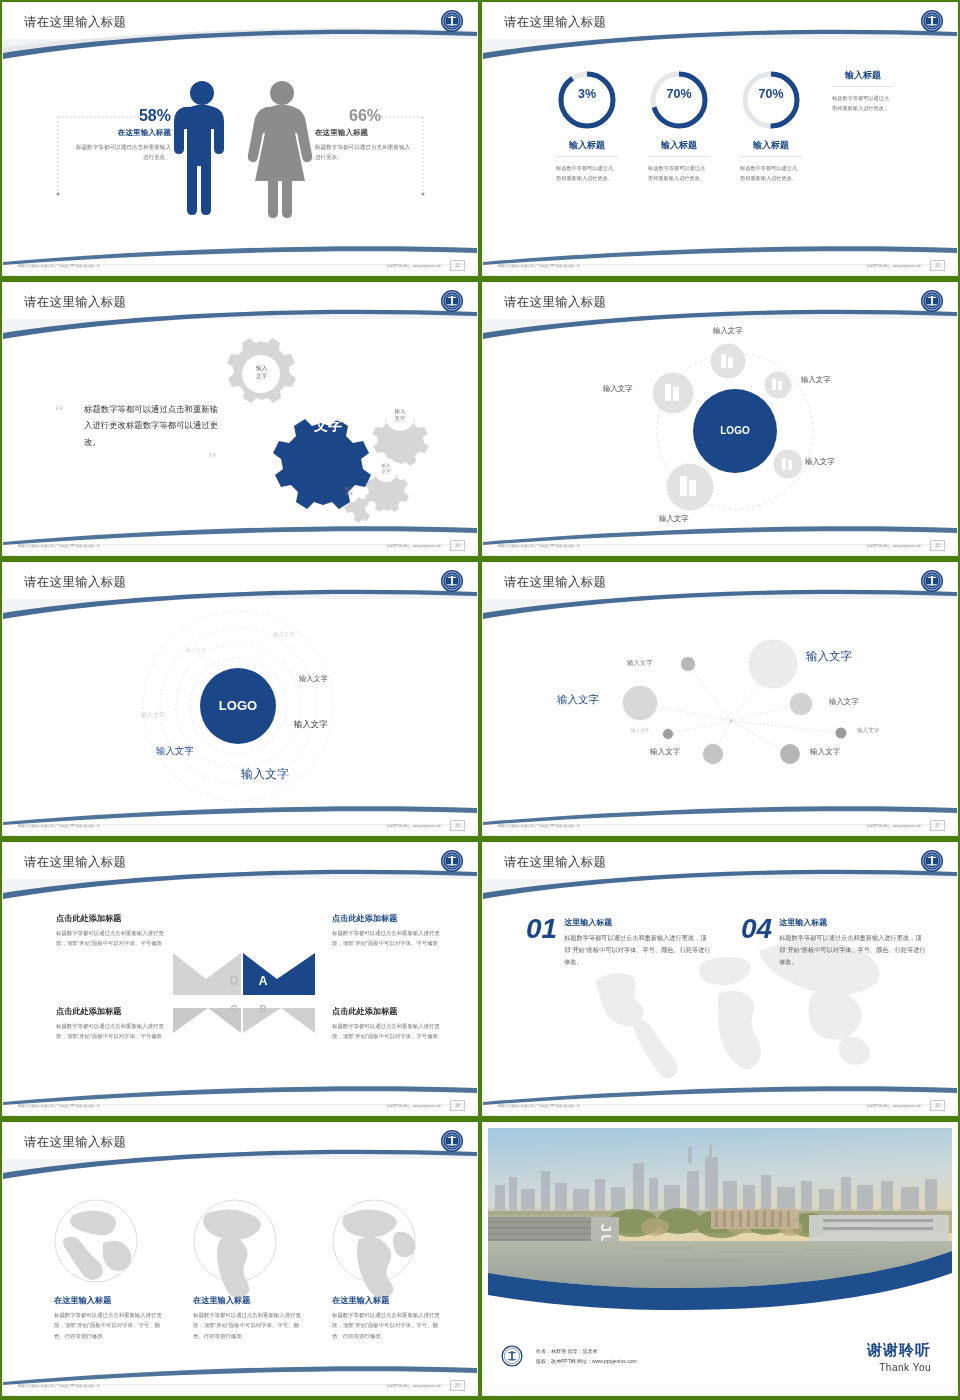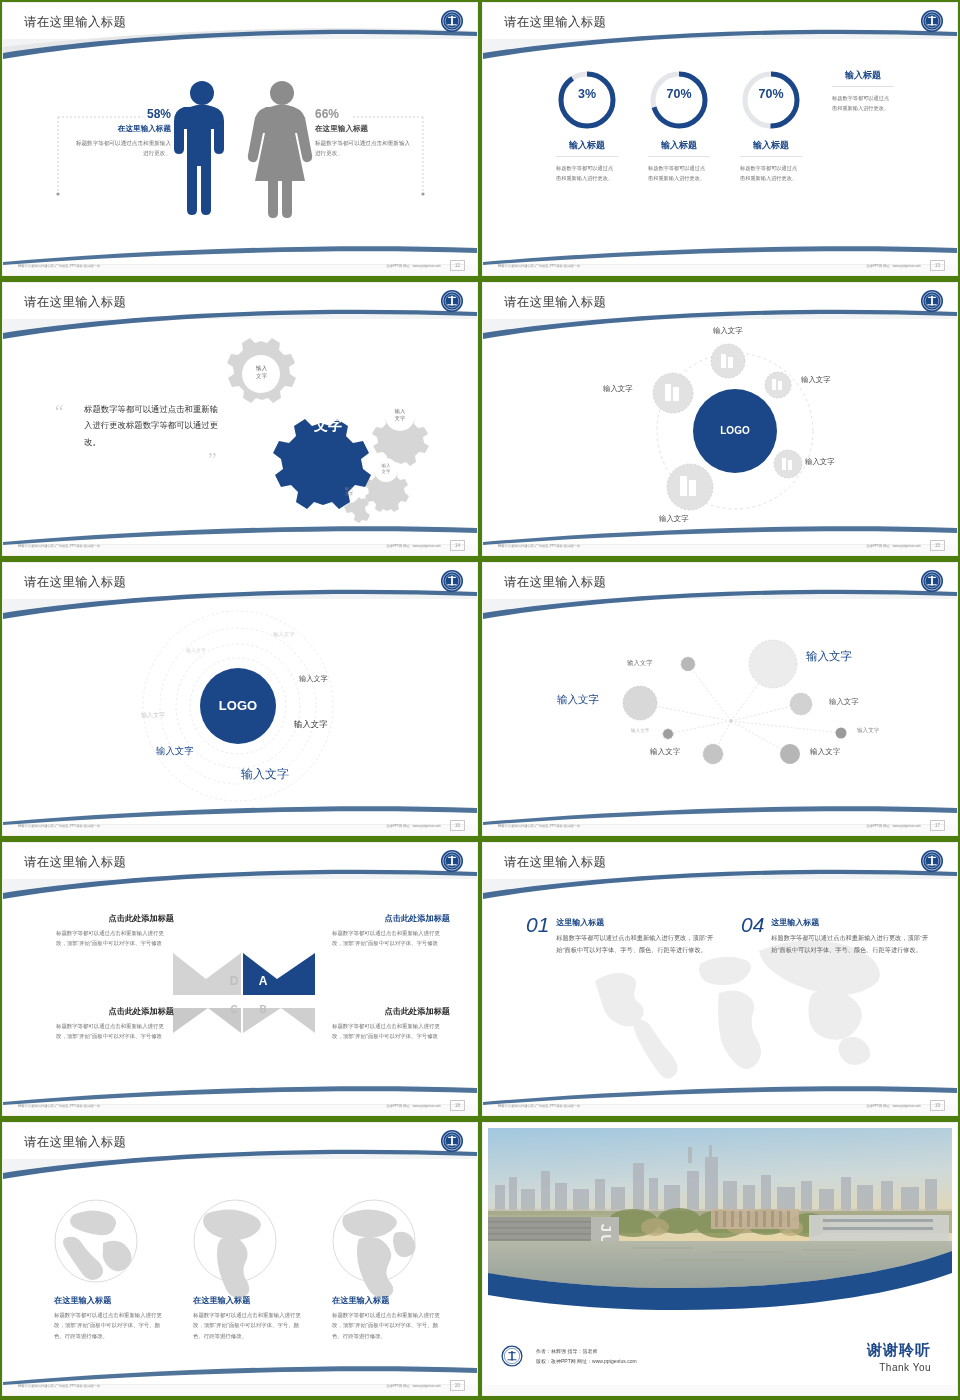--- a/index.html
+++ b/index.html
@@ -17,45 +17,45 @@
 
   .s-title { position: absolute; left: 21px; top: 11px; font-size: 12.5px; color: #3a3a3a; letter-spacing: .3px; white-space: nowrap; }
   .seal { position: absolute; right: 12px; top: 5px; width: 26px; height: 26px; }
 
   .footer-left { position: absolute; left: 15px; bottom: 7px; font-size: 3.2px; color: #8d8d8d; letter-spacing: .1px; white-space: nowrap; }
   .footer-right { position: absolute; right: 36px; bottom: 7px; font-size: 3.2px; color: #8d8d8d; white-space: nowrap; }
   .pagebox { position: absolute; right: 12px; bottom: 4px; width: 15px; height: 11px; border: .6px solid #c8c8c8; color: #9a9a9a;
              font-size: 4.5px; display: flex; align-items: center; justify-content: center; }
 
   .navy { color: #1B4788; }
-  .grey { color: #949494; }
+  .grey { color: #949494; text-align: center; }
 
   
-  .pct { font-size: 12px; font-weight: bold; }
+  .pct { font-size: 16px; font-weight: bold; }
   .sub-h { font-size: 7.6px; font-weight: bold; margin-top: 3px; }
   .sub-p { font-size: 5.6px; line-height: 1.75; color: #6e6e6e; margin-top: 5px; }
 
   
   .donut-col { position: absolute; width: 104px; text-align: center; }
   .donut-val { position: absolute; width: 100%; top: 30px; font-size: 12.5px; font-weight: bold; color: #1B4788; }
   .donut-lbl { font-size: 9px; font-weight: bold; color: #1B4788; margin-top: 4px; }
   .donut-desc { font-size: 5.2px; line-height: 1.85; color: #6e6e6e; margin-top: 7px; width: 62px; margin-left: auto; margin-right: auto; text-align: left; }
 
   
   .quote-txt { position: absolute; left: 81px; top: 118px; width: 135px; font-size: 8.4px; line-height: 1.95; color: #353535; }
 
   
   .lbl { position: absolute; font-size: 7.4px; color: #4a4a4a; white-space: nowrap; }
 
   
-  .q-head { font-size: 8.2px; font-weight: bold; text-align: right; }
+  .q-head { font-size: 8.2px; font-weight: bold; }
   .q-body { font-size: 5.4px; line-height: 1.85; color: #6f6f6f; margin-top: 4px; }
 
   
-  .num { font-style: italic; font-weight: normal; font-size: 21px; color: #1B4788; }
+  .num { font-style: italic; font-weight: bold; font-size: 28px; color: #1B4788; }
   .n-head { font-size: 8px; font-weight: bold; color: #1B4788; }
   .n-body { font-size: 6.2px; line-height: 1.95; color: #575757; margin-top: 4px; }
 
   
   .g-head { font-size: 8.2px; font-weight: bold; color: #1B4788; }
   .g-body { font-size: 5.4px; line-height: 1.9; color: #6f6f6f; margin-top: 4px; }
 
   
   .ty-cn { font-size: 15px; font-weight: bold; color: #1B4788; letter-spacing: 1px; }
   .ty-en { font-size: 10px; color: #3b3b3b; letter-spacing: .5px; margin-top: 2px; }

